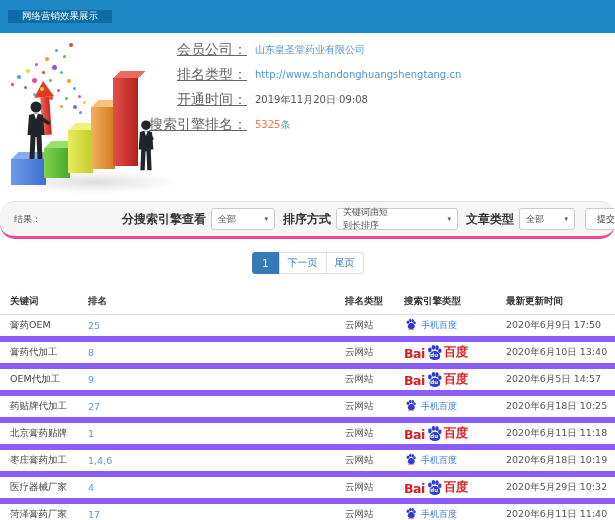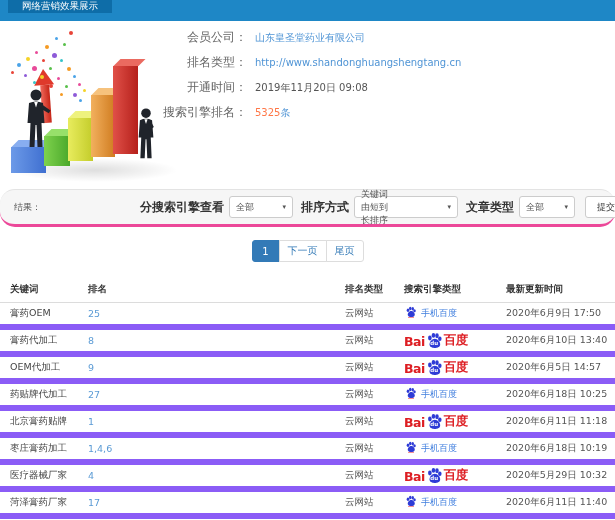--- a/index.html
+++ b/index.html
@@ -1,20 +1,20 @@
 <!DOCTYPE html>
 <html><head>
 <meta charset="utf-8">
 <style>
   * { margin:0; padding:0; box-sizing:border-box; }
   html,body { width:615px; height:520px; overflow:hidden; background:#fff;
     font-family:"DejaVu Sans","Liberation Sans",sans-serif; }
 
   
-  .topbar { height:21px; background:#1e87c6; display:flex; align-items:flex-start; }
+  .topbar { height:33px; background:#1e87c6; display:flex; align-items:center; }
   .topbar .tab { background:#0e6da8; color:#fff; font-size:9.5px; display:flex;
     align-items:center; padding:0 14px; margin-left:8px; }
 
   
   .info-section { position:relative; height:168px; }
   .hero { position:absolute; left:5px; top:8px; width:185px; height:152px; }
   .hero .shadow { position:absolute; left:0; top:128px; width:180px; height:26px;
     background:radial-gradient(ellipse at center, rgba(0,0,0,.13), rgba(0,0,0,0) 65%); }
   .bar3d { position:absolute; }
   .bar3d .top { position:absolute; left:4px; top:-7px; width:100%; height:7px;
@@ -23,37 +23,37 @@
   .arrow-up .head { width:0; height:0; border-left:10.5px solid transparent;
     border-right:10.5px solid transparent; border-bottom:16px solid #df392b; }
   .arrow-up .stem { width:9px; height:38px; margin-left:6px;
     background:linear-gradient(90deg,#f0695c,#c62416); }
   .figure { position:absolute; }
   .confetti-dot { position:absolute; border-radius:50%; }
 
   .info-rows { padding-top:4px; }
   .info-row { height:25px; display:flex; align-items:center; }
   .info-row .lbl { width:115px; margin-left:132px; text-align:right;
-    font-size:12px; color:#666; }
+    font-size:14px; color:#666;text-decoration:underline; }
   .info-row .val { margin-left:8px; font-size:10px; color:#555; }
   .info-row .val.link { color:#4f94d5; }
   .info-row .val .num { color:#ff7747; }
   .info-row .val .suffix { color:#4f94d5; }
 
   
   .filterbar { height:38px; background:#f6f6f6; border-top:1px solid #e3e3e3;
     border-bottom:3px solid #ec4899; display:flex; align-items:center; padding:0 0 0 14px;border-radius:15px; }
   .filterbar .result-lbl { font-size:9px; color:#555; }
   .filterbar .controls { margin-left:auto; display:flex; align-items:center; }
   .filterbar .flabel { font-size:12px; font-weight:bold; color:#333; margin:0 5px 0 8px; }
   .fselect { background:#fff; border:1px solid #ccc; border-radius:3px; height:22px;
     display:flex; align-items:center; padding:0 6px; font-size:9px; color:#555; cursor:pointer; }
   .fselect .caret { margin-left:auto; font-size:7px; color:#555; padding-left:8px; }
   .fselect.w1 { width:64px; }
-  .fselect.w2 { width:104px;gap:44px; }
+  .fselect.w2 { width:122px;gap:44px; }
   .fselect.w3 { width:56px; }
   .submit-btn { margin-left:10px; margin-right:-12px; height:22px; width:42px;
     background:#fff; border:1px solid #ccc; border-radius:3px; font-size:9px;
     color:#333; cursor:pointer; font-family:inherit; }
 
   
   .pager { margin-top:13px; display:flex; justify-content:center; }
   .pager .pg { min-width:28px; height:22px; display:flex; align-items:center;
     justify-content:center; font-size:10px; padding:0 8px; cursor:pointer;
     border:1px solid #ddd; background:#fff; color:#337ab7; margin-left:-1px; }

